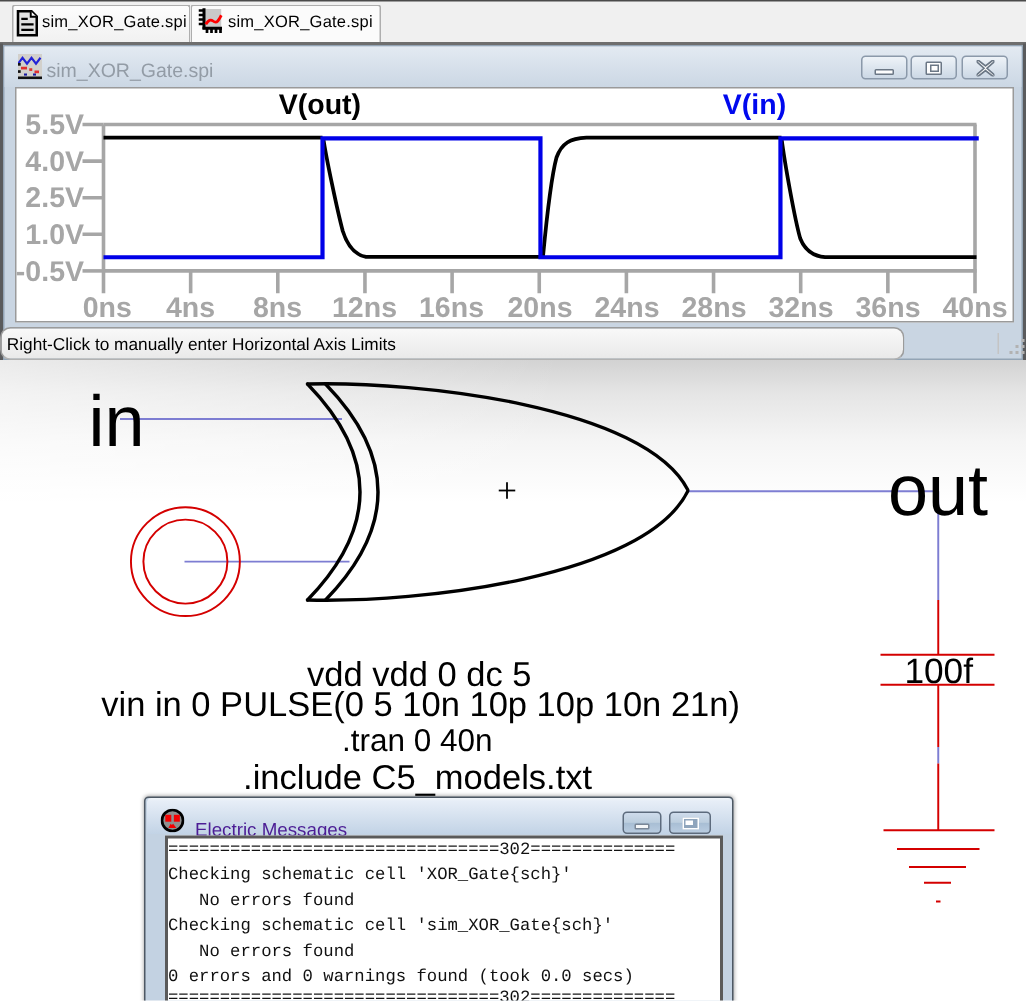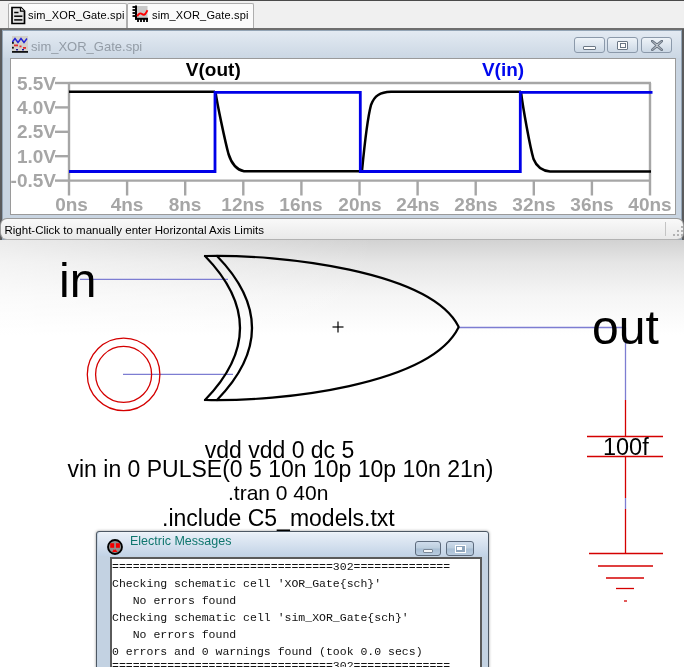--- a/index.html
+++ b/index.html
@@ -181,21 +181,21 @@
         <text x="534" y="211">32ns</text>
         <text x="592" y="211">36ns</text>
         <text x="650" y="211">40ns</text>
       </g>
       <text x="213.3" y="76" text-anchor="middle" fill="#000">V(out)</text>
       <text x="503" y="76" text-anchor="middle" fill="#0008ee">V(in)</text>
     </g>
   </svg>
 </div>
 
-<div class="abs" style="left:0;top:218px;width:684px;height:22px;z-index:3;
+<div class="abs" style="left:0;top:218px;width:603px;height:22px;z-index:3;
   background:linear-gradient(#f9f9f9,#e9e9e9);border:1px solid #9b9b9b;border-bottom:1px solid #b2b2b2;
   border-radius:7px;box-sizing:border-box">
   <div class="abs" style="left:3.5px;top:5px;font-size:11.5px;color:#000">Right-Click to manually enter Horizontal Axis Limits</div>
   <div class="abs" style="left:664px;top:3px;width:1px;height:14px;background:#c4c4c4"></div>
   <svg class="abs" style="left:670px;top:5px" width="13" height="14">
       <g fill="#b2b2b2">
         <rect x="10" y="2" width="2" height="2"></rect>
         <rect x="10" y="6" width="2" height="2"></rect>
         <rect x="6" y="6" width="2" height="2"></rect>
         <rect x="10" y="10" width="2" height="2"></rect>
@@ -208,21 +208,21 @@
 <div class="abs" style="left:96px;top:531px;width:393px;height:140px;z-index:4;
   background:#c3d2e2;border:1.5px solid #4d5864;border-radius:3px 3px 0 0;box-sizing:border-box;box-shadow:0 0 3px rgba(0,0,0,0.4)">
   <div class="abs" style="left:1px;top:0;width:390px;height:24px;background:linear-gradient(#f2f6fa,#e7eef7 8%,#c2d3e6);border-radius:3px 3px 0 0"></div>
 
   <svg class="abs" style="left:9.5px;top:7px" width="16" height="16" viewBox="0 0 16 16">
     <circle cx="8" cy="8" r="7" fill="#8f8f8f" stroke="#000" stroke-width="1.8"></circle>
     <rect x="3.2" y="4.2" width="4" height="4.6" fill="#f40000"></rect>
     <rect x="8.9" y="4.2" width="4" height="4.6" fill="#f40000"></rect>
     <path d="M5.2,13 L6.8,10.2 L7.6,11 L8.4,10.2 L10.6,13 Z" fill="#f40000"></path>
   </svg>
-  <div class="abs" style="left:33px;top:2px;font-size:12.5px;color:#0f766e">Electric Messages</div>
+  <div class="abs" style="left:33px;top:14px;font-size:12.5px;color:#4c1d95">Electric Messages</div>
 
   <div class="abs" style="left:318px;top:8.5px;width:26px;height:15px;border:1px solid #5d6b7d;border-radius:3px;background:linear-gradient(#cfdcec 0%,#bccede 48%,#a8bed4 52%,#b9cce0 100%);box-sizing:border-box">
     <div class="abs" style="left:7px;top:7px;width:10px;height:4px;background:#f5f7f9;border:1px solid #7a8797;border-radius:1px;box-sizing:border-box"></div>
   </div>
   <div class="abs" style="left:348.5px;top:8.5px;width:28px;height:15px;border:1px solid #5d6b7d;border-radius:3px;background:linear-gradient(#cfdcec 0%,#bccede 48%,#a8bed4 52%,#b9cce0 100%);box-sizing:border-box">
     <div class="abs" style="left:8px;top:3px;width:11px;height:8px;border:1.5px solid #fff;background:#8fa5bc;box-sizing:border-box">
       <div class="abs" style="left:1.5px;top:1.5px;width:5px;height:2.5px;background:#fff"></div>
     </div>
   </div>
 

